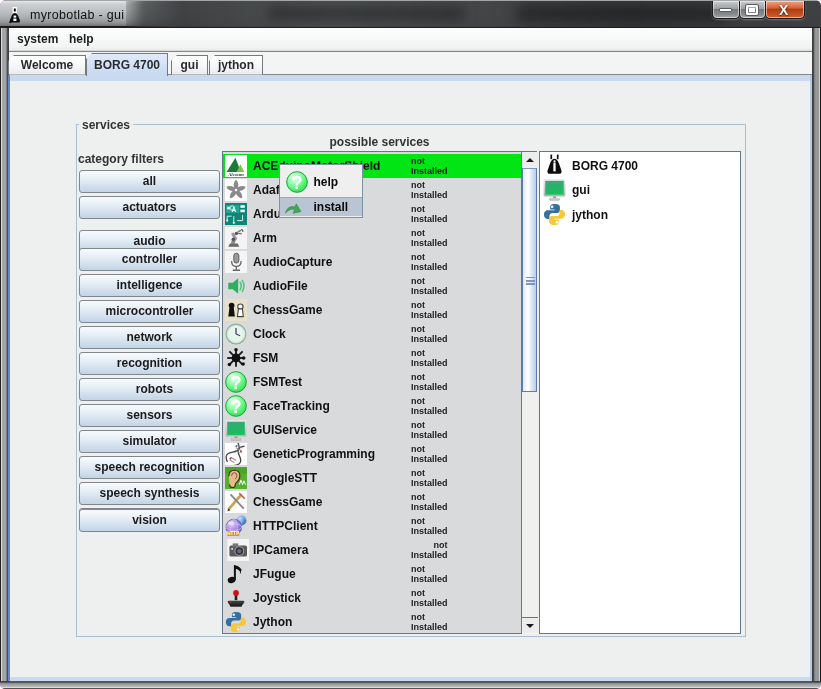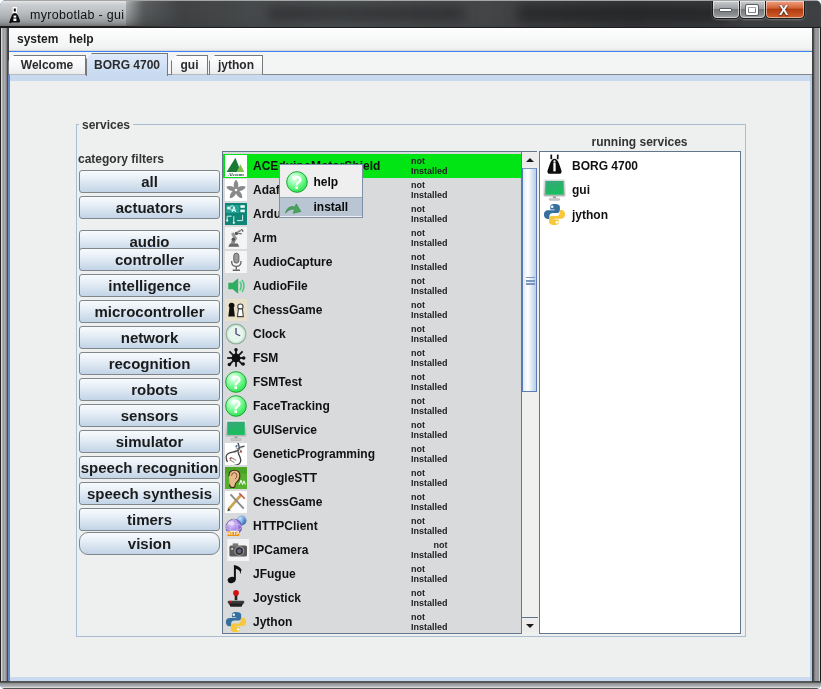--- a/index.html
+++ b/index.html
@@ -1,18 +1,18 @@
 <!DOCTYPE html>
 <html><head>
 <meta charset="utf-8">
 <style>
   html,body{margin:0;padding:0;background:#fff;}
   *{box-sizing:border-box;}
   #win{position:relative;width:821px;height:689px;font-family:"Liberation Sans",sans-serif;
-       border-radius:6px 6px 5px 5px;overflow:hidden;background:#3b82f6;}
+       border-radius:6px 6px 5px 5px;overflow:hidden;background:#d946ef;}
   .abs{position:absolute;}
   
   #titlebar{left:0;top:0;width:821px;height:28px;
     background:linear-gradient(180deg,#7e7e7e 0%,#e2e3e4 5%,#cdd0d2 16%,#c2c5c7 35%,#b5b8ba 55%,#a6a9ab 72%,#939698 86%,#7e8082 95%,#6e7072 100%);
     border-bottom:2px solid #1d1d1d;}
   #smudge{left:126px;top:1px;width:695px;height:25.5px;overflow:hidden;}
   #smudge .s1{position:absolute;left:-8px;top:-8px;width:712px;height:40px;
     background:linear-gradient(90deg, rgba(52,54,56,0) 0%, rgba(52,54,56,0.75) 3.5%, rgba(58,60,62,0.96) 9%, rgba(74,77,79,0.97) 30%, rgba(64,66,68,0.98) 52%, rgba(52,54,56,0.98) 72%, rgba(60,62,64,0.98) 100%);
     filter:blur(2.5px);}
   #smudge .s2{position:absolute;left:140px;top:5px;width:200px;height:15px;background:rgba(28,28,30,0.5);filter:blur(6px);border-radius:8px;}
@@ -55,21 +55,21 @@
   
   #content{left:10px;top:81px;width:800px;height:596px;background:#eef0f0;}
   #bluebot{left:9px;top:677px;width:802px;height:4px;background:#c9daf0;}
   #darkbot{left:9px;top:680.5px;width:803px;height:1.5px;background:#555;}
   
   #gbox{left:76px;top:124px;width:670px;height:513px;border:1px solid #a9bdd3;}
   #gbox-label{left:79px;top:117.5px;background:#eef0f0;padding:0 3px;font-size:12px;font-weight:bold;color:#333;}
   #catlabel{left:78px;top:152px;font-size:12px;font-weight:bold;color:#333;}
   .fbtn{position:absolute;left:79px;width:141px;height:23px;border:1px solid #7f868c;border-radius:3px;
     background:linear-gradient(180deg,#f8fbfd 0%,#e6eef6 38%,#d8e4f0 62%,#c2d4e7 100%);
-    font-size:15px;font-weight:bold;color:#1b1b1b;text-align:center;line-height:21.5px;}
+    font-size:12px;font-weight:bold;color:#1b1b1b;text-align:center;line-height:21.5px;}
   
   #ps-label{left:222px;top:135px;width:315px;text-align:center;font-size:12px;font-weight:bold;color:#333;}
   #rs-label{left:538px;top:135px;width:203px;text-align:center;font-size:12px;font-weight:bold;color:#333;}
   
   #pslist{left:222px;top:151px;width:315px;height:483px;border:1px solid #64778a;background:#d9dadb;}
   .prow{position:absolute;left:0px;width:299px;height:24px;}
   .prow.sel{background:#01e515;}
   .picon{position:absolute;left:1.5px;top:1px;width:22px;height:22px;}
   .pname{position:absolute;left:30px;top:5px;font-size:12px;font-weight:bold;color:#111;}
   .pni{position:absolute;left:188px;top:2px;font-size:9px;font-weight:bold;color:#222;line-height:10px;}
@@ -155,24 +155,24 @@
       <div class="fbtn" style="top:273.5px;">intelligence</div>
       <div class="fbtn" style="top:299.5px;">microcontroller</div>
       <div class="fbtn" style="top:325.5px;">network</div>
       <div class="fbtn" style="top:351.5px;">recognition</div>
       <div class="fbtn" style="top:377.5px;padding-left:10px;">robots</div>
       <div class="fbtn" style="top:403.5px;">sensors</div>
       <div class="fbtn" style="top:429.5px;">simulator</div>
       <div class="fbtn" style="top:455.5px;">speech recognition</div>
       <div class="fbtn" style="top:481.5px;">speech synthesis</div>
       <div class="fbtn" style="top:507.5px;">timers</div>
-      <div class="fbtn" style="top:532px;border-radius:9px;">vision</div>
+      <div class="fbtn" style="top:509px;">vision</div>
     </div>
 
-  <div id="rs-label" class="abs">running services</div>
+  <div id="ps-label" class="abs">possible services</div>
 
   <div id="pslist" class="abs">
       <div class="prow sel" style="top:2px;">
     <div class="picon" style="transform:scale(1.1);transform-origin:0 0;"><svg width="20" height="20" viewBox="0 0 20 20">
             <rect x="0" y="0" width="20" height="20" fill="#fff"></rect>
             <polygon points="1.5,15.5 9.5,2.5 14.5,15.5" fill="#1b7a35"></polygon>
             <polygon points="10.5,15.5 14,8.5 17.5,15.5" fill="#7ec14c"></polygon>
             <text x="10" y="19" font-size="4.5" font-style="italic" font-weight="bold" text-anchor="middle" fill="#143" font-family="Liberation Serif">Alcoum</text>
           </svg></div>
     <div class="pname">ACEduinoMotorShield</div>

